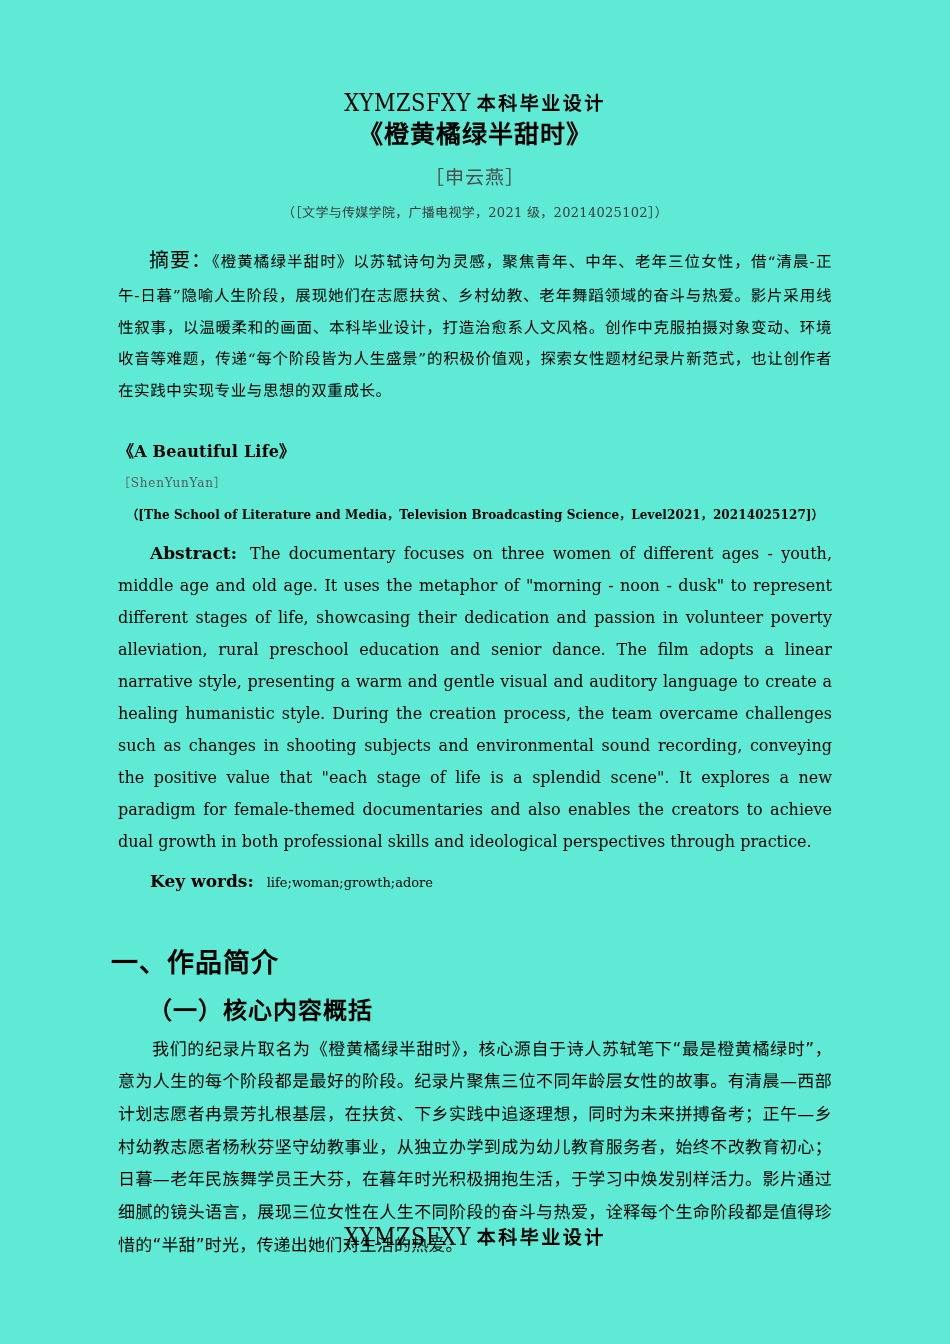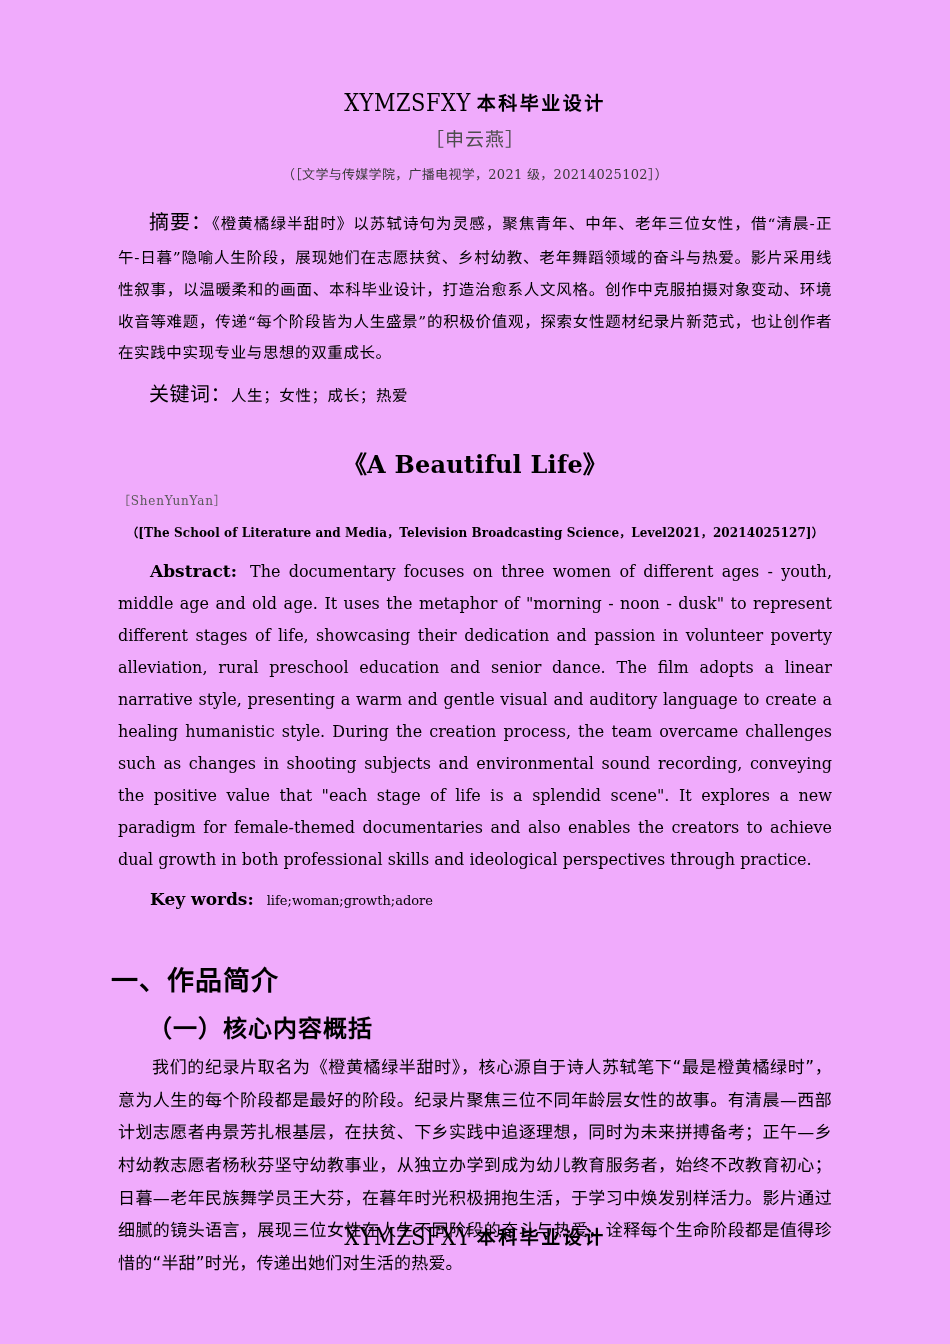--- a/index.html
+++ b/index.html
@@ -10,21 +10,21 @@
   }
   body {
     font-family: "DejaVu Serif", "Liberation Serif", serif;
     color: #000000;
   }
   .page {
     position: relative;
     width: 950px;
     height: 1344px;
     margin: 0 auto;
-    background: #f0abfc;
+    background: #5eead4;
     box-sizing: border-box;
     padding: 0;
     overflow: hidden;
   }
 
   
   .banner {
     text-align: center;
     white-space: nowrap;
   }
@@ -117,23 +117,22 @@
     margin: 4px 0 0 0;
     font-family: "DejaVu Serif", "Liberation Serif", serif;
     font-size: 15.5px;
     line-height: 2.05;
     text-indent: 2em;
     letter-spacing: 0.6px;
   }
 
   
   .doc-title-en {
-    text-align: center;
-    font-family: "DejaVu Serif", "Liberation Serif", serif;
-    font-size: 24px;
+    font-family: "DejaVu Serif", "Liberation Serif", serif;
+    font-size: 16px;
     margin: 30px 0 0 0;
     letter-spacing: 0.2px;
   }
   .author-en {
     text-align: left;
     font-family: "DejaVu Serif", "Liberation Serif", serif;
     font-size: 12px;
     color: #595959;
     margin: 11px 0 0 0;
     letter-spacing: 0.8px;
@@ -212,26 +211,26 @@
 <body>
 
 <div class="page">
 
   <div class="banner header-banner">
     <span class="banner-latin">XYMZSFXY</span><span class="banner-cjk">本科毕业设计</span>
   </div>
 
   <div class="content">
 
+    <h1 class="doc-title-cn">《橙黄橘绿半甜时》</h1>
     <div class="author-cn">［申云燕］</div>
     <div class="affil-cn">（［文学与传媒学院，广播电视学，2021 级，20214025102］）</div>
 
     <p class="abstract-cn"><span class="lbl">摘要：</span><span>《橙黄橘绿半甜时》以苏轼诗句为灵感，聚焦青年、中年、老年三位女性，借“清晨-正午-日暮”隐喻人生阶段，展现她们在志愿扶贫、乡村幼教、老年舞蹈领域的奋斗与热爱。影片采用线性叙事，以温暖柔和的画面、本科毕业设计，打造治愈系人文风格。创作中克服拍摄对象变动、环境收音等难题，传递“每个阶段皆为人生盛景”的积极价值观，探索女性题材纪录片新范式，也让创作者在实践中实现专业与思想的双重成长。</span></p>
 
-    <p class="keywords-cn"><span class="lbl">关键词：</span><span>人生；女性；成长；热爱</span></p>
 
     <h2 class="doc-title-en">《A Beautiful Life》</h2>
     <div class="author-en">［ShenYunYan］</div>
     <div class="affil-en">（[The School of Literature and Media，Television Broadcasting Science，Level2021，20214025127]）</div>
 
     <p class="abstract-en"><span class="lbl">Abstract:</span><span class="lbl-gap"></span><span>The documentary focuses on three women of different ages - youth, middle age and old age. It uses the metaphor of "morning - noon - dusk" to represent different stages of life, showcasing their dedication and passion in volunteer poverty alleviation, rural preschool education and senior dance. The film adopts a linear narrative style, presenting a warm and gentle visual and auditory language to create a healing humanistic style. During the creation process, the team overcame challenges such as changes in shooting subjects and environmental sound recording, conveying the positive value that "each stage of life is a splendid scene". It explores a new paradigm for female-themed documentaries and also enables the creators to achieve dual growth in both professional skills and ideological perspectives through practice.</span></p>
 
     <p class="keywords-en"><span class="lbl">Key  words:</span><span class="lbl-gap"></span><span class="kw-body">life;woman;growth;adore</span></p>
 
     <h3 class="heading-1">一、作品简介</h3>

